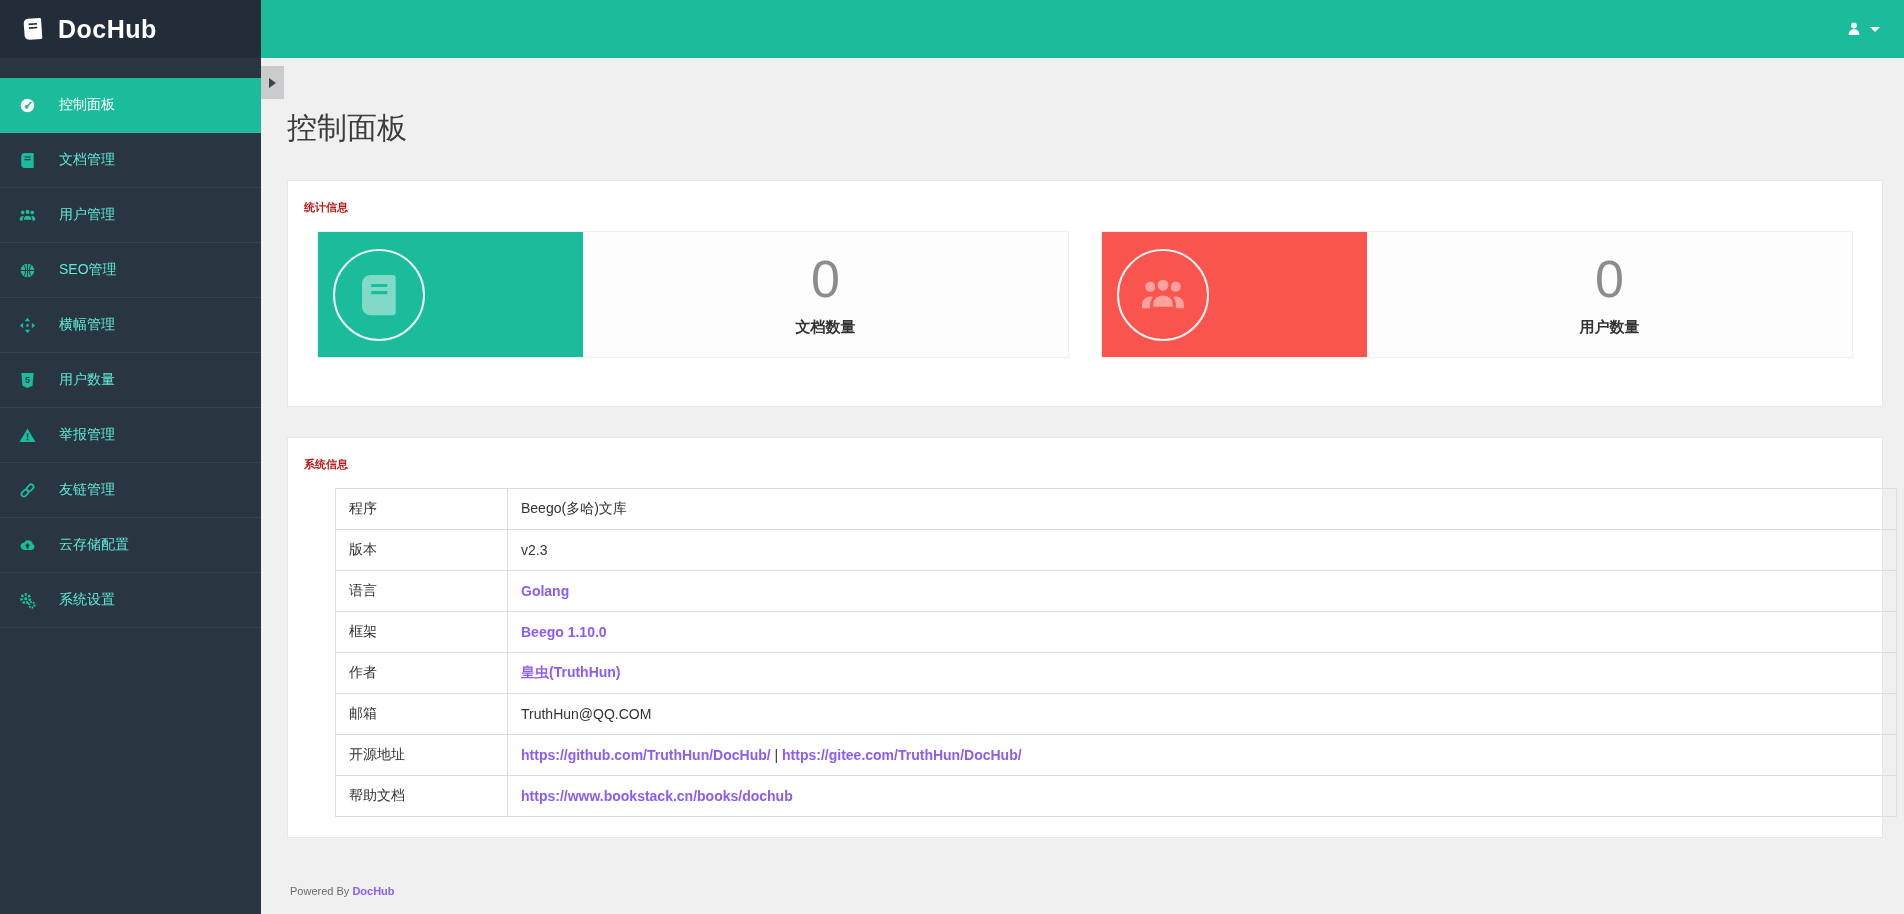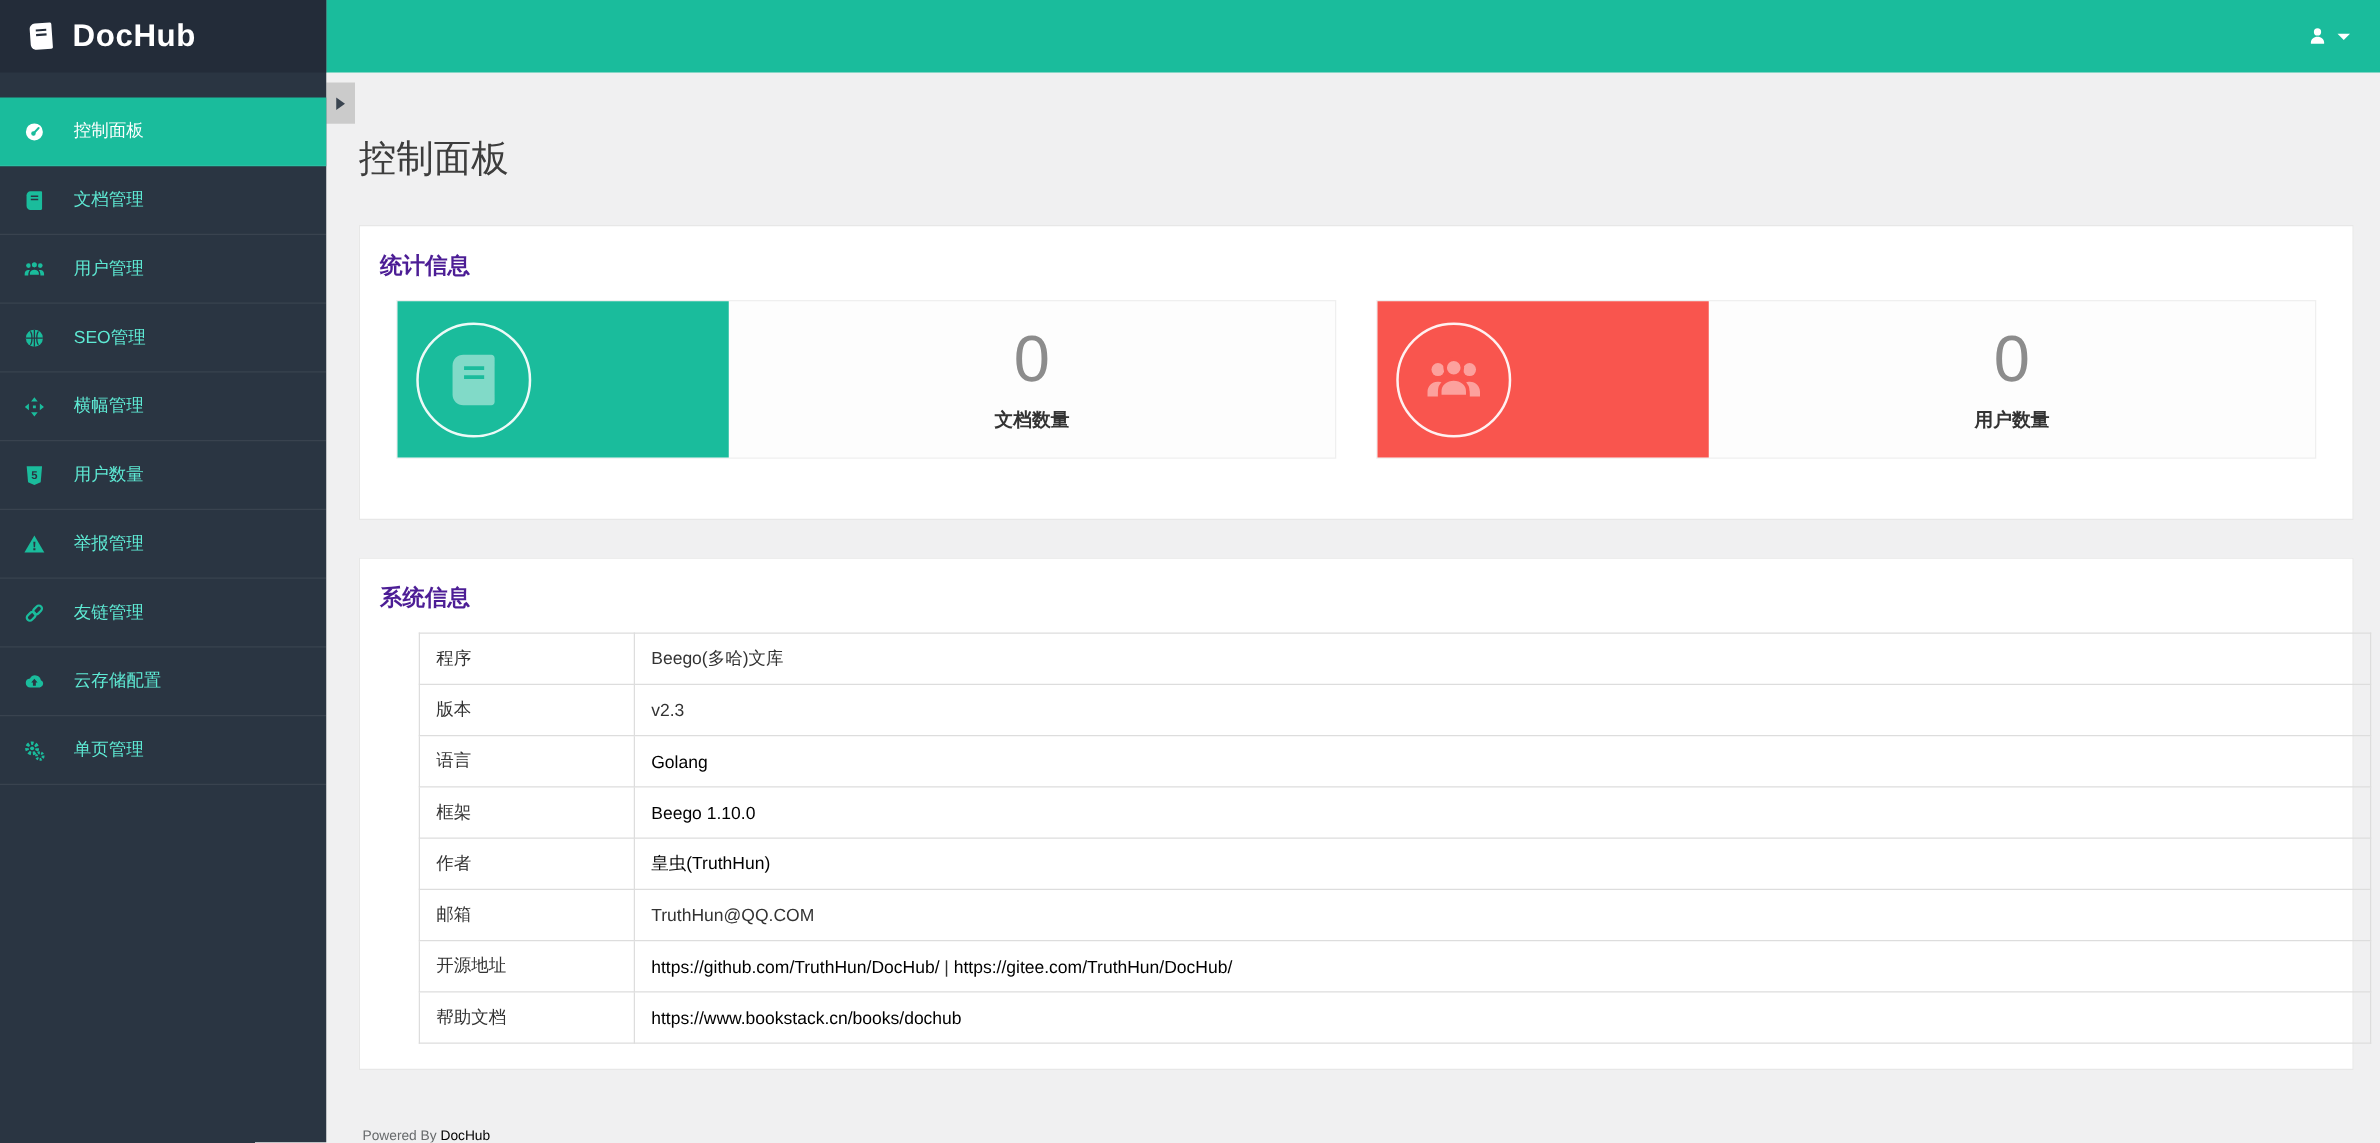--- a/index.html
+++ b/index.html
@@ -33,37 +33,37 @@
     border-top:5px solid #fff; margin-left:8px; }
   
   .collapse-btn { position:absolute; left:261px; top:66px; width:23px; height:33px; background:#cbcbcb;
     border:0; cursor:pointer; display:flex; align-items:center; justify-content:center; z-index:4; }
   .tri-right { width:0; height:0; border-top:5px solid transparent; border-bottom:5px solid transparent;
     border-left:7px solid #3a4450; }
   
   .content { position:absolute; left:261px; top:58px; right:0; bottom:0; padding:0 21px 0 26px; }
   .page-title { font-size:30px; font-weight:400; color:#3d3d3d; margin:52px 0 34px; line-height:1.2; }
   .panel { background:#fff; border:1px solid #e7e7e7; margin-bottom:30px; }
-  .panel-title { font-size:18px; font-weight:bold; color:#4c1d95; padding:19px 16px 2px; }
+  .panel-title { font-size:11px; font-weight:bold; color:#b91c1c; padding:19px 16px 2px; }
   .panel-body { padding:14px 16px 20px; }
   .panel-body.stats { display:flex; gap:32px; padding:14px 29px 48px; }
   
   .stat-card { flex:1; display:flex; height:127px; border:1px solid #efefef; background:#fdfdfd; }
   .stat-block { width:265px; flex:0 0 265px; display:flex; align-items:center; padding-left:15px; }
   .stat-ellipse { width:92px; height:92px; border:2px solid rgba(255,255,255,.92); border-radius:50%;
     display:flex; align-items:center; justify-content:center; }
   .stat-icon { width:46px; height:46px; color:rgba(255,255,255,.45); }
   .stat-right { flex:1; display:flex; flex-direction:column; align-items:center; justify-content:center; }
   .stat-value { font-size:52px; line-height:1.05; color:#8c8c8c; }
   .stat-label { font-size:15px; font-weight:bold; color:#333; margin-top:11px; }
   
   .info-table { width:100%; border-collapse:collapse; font-size:14px;margin-left:31px; }
   .info-table td { border:1px solid #ddd; padding:11px 13px; color:#333; }
   .info-table td.lbl { width:172px; }
-  .link { color:#000000; text-decoration:none; cursor:pointer; }
+  .link { color:#8b5cf6; text-decoration:none; cursor:pointer;font-weight:bold; }
   .pipe { color:#333; }
   
   .footer { margin:47px 0 0 3px; font-size:11px; color:#676a6c; }
 </style>
 </head>
 <body>
 
 <aside class="sidebar">
   <div class="logo">
     <span class="logo-icon">
@@ -163,21 +163,21 @@
     <span class="mi-label">云存储配置</span>
   </li>
       <li>
     <span class="mi-icon">
           <svg viewBox="0 0 16 16">
             <circle cx="6.3" cy="6.3" r="3.9" fill="none" stroke="currentColor" stroke-width="2.7" stroke-dasharray="2 1.4"></circle>
             <circle cx="6.3" cy="6.3" r="1.5" fill="currentColor"></circle>
             <circle cx="12.1" cy="12.1" r="2.5" fill="none" stroke="currentColor" stroke-width="2.1" stroke-dasharray="1.5 1"></circle>
           </svg>
         </span>
-    <span class="mi-label">单页管理</span>
+    <span class="mi-label">系统设置</span>
   </li>
     </ul>
 </aside>
 
 <header class="topbar">
   <div class="user-menu">
     <span class="tb-icon" id="tb-user">
         <svg viewBox="0 0 16 16" fill="currentColor">
           <circle cx="8" cy="4.5" r="2.9"></circle>
           <path d="M8 8.3c3 0 5.3 2.1 5.3 4.7v1H2.7v-1c0-2.6 2.3-4.7 5.3-4.7z"></path>

